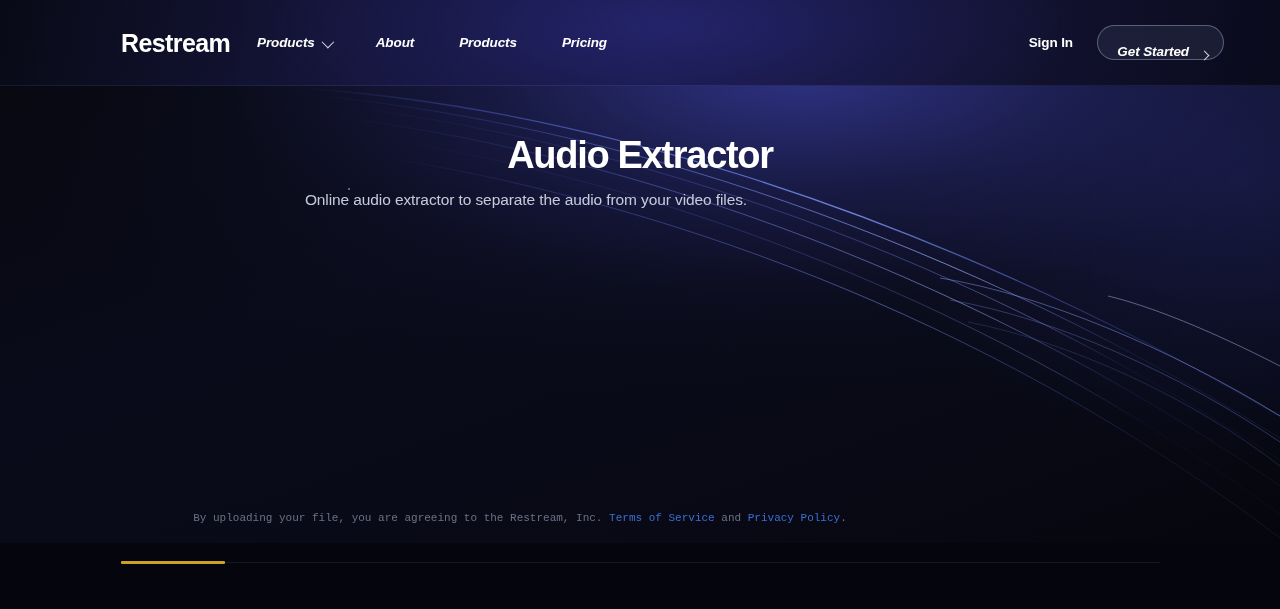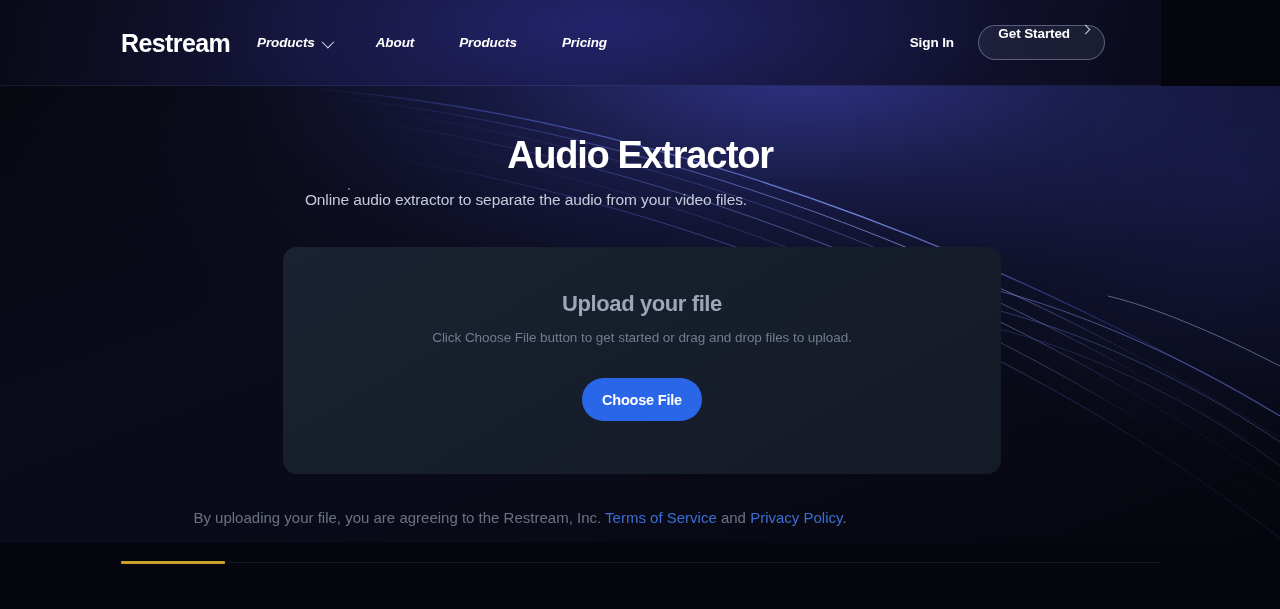--- a/index.html
+++ b/index.html
@@ -17,21 +17,21 @@
     width: 1280px;
     height: 609px;
     background: #05060d;
     overflow: hidden;
   }
 
   
   .header {
     position: absolute;
     top: 0; left: 0;
-    width: 1161px;
+    width: 1280px;
     height: 86px;
     background:
       radial-gradient(ellipse 520px 160px at 52% 30%, #23236b 0%, rgba(28,28,82,0.55) 45%, rgba(10,10,32,0) 78%),
       linear-gradient(100deg, #090a16 0%, #141438 25%, #1c1c52 50%, #141436 74%, #0a0a1c 100%);
     border-bottom: 1px solid rgba(120,140,200,0.13);
     z-index: 10;
   }
   .header-inner {
     position: relative;
     width: 100%;
@@ -89,30 +89,31 @@
     letter-spacing: -0.1px;
     margin-left: 32px;
   }
   .get-started {
     position: absolute;
     right: 56px;
     top: 25px;
     height: 35px;
     padding: 0 15px 0 19px;
     display: flex;
-    align-items: flex-start;
+    align-items: flex-end;
     gap: 12px;
     border: 1px solid rgba(175,185,215,0.42);
     border-radius: 20px;
     background: rgba(52,58,84,0.38);
     color: #fff;
     font-size: 13.5px;
     font-weight: bold;
     cursor: pointer;
     letter-spacing: -0.1px;
+    font-style: italic;
   }
   .chev-right {
     display: inline-block;
     width: 7px; height: 7px;
     border-top: 1.6px solid #cfd4e4;
     border-right: 1.6px solid #cfd4e4;
     transform: rotate(45deg);
   }
 
   
@@ -198,24 +199,25 @@
     letter-spacing: -0.2px;
     cursor: pointer;
   }
 
   
   .legal {
     position: absolute;
     top: 511px; left: 0;
     width: 1040px;
     text-align: center;
-    font-size: 15px;
+    font-size: 11px;
     color: #6b7286;
     line-height: 14px;
     z-index: 6;
+    font-family: Liberation Mono, monospace;
   }
   .legal a {
     color: #3b6fd4;
     text-decoration: none;
   }
 
   
   .divider {
     position: absolute;
     left: 121px; top: 562px;
@@ -310,25 +312,20 @@
       <path d="M968,236 C1070,256 1192,312 1280,380" stroke="#6d83ee" stroke-opacity="0.32" stroke-width="0.7" fill="none"></path>
       <path d="M1108,210 C1150,220 1210,244 1280,280" stroke="#c3cdff" stroke-opacity="0.55" stroke-width="0.8" fill="none"></path>
 
       <circle cx="349" cy="103" r="0.9" fill="#aab8ff" fill-opacity="0.75"></circle>
     </svg>
   </div>
 
   <div class="title">Audio Extractor</div>
   <div class="subtitle">Online audio extractor to separate the audio from your video files.</div>
 
-  <div class="card">
-    <div class="card-title">Upload your file</div>
-    <div class="card-sub">Click Choose File button to get started or drag and drop files to upload.</div>
-    <button class="choose-file">Choose File</button>
-  </div>
 
   <div class="legal">
     <span>By uploading your file, you are agreeing to the Restream, Inc.</span>
     <a href="#">Terms of Service</a>
     <span>and</span>
     <a href="#">Privacy Policy</a><span>.</span>
   </div>
 
   <div class="divider"></div>
   <div class="divider-active"></div>

